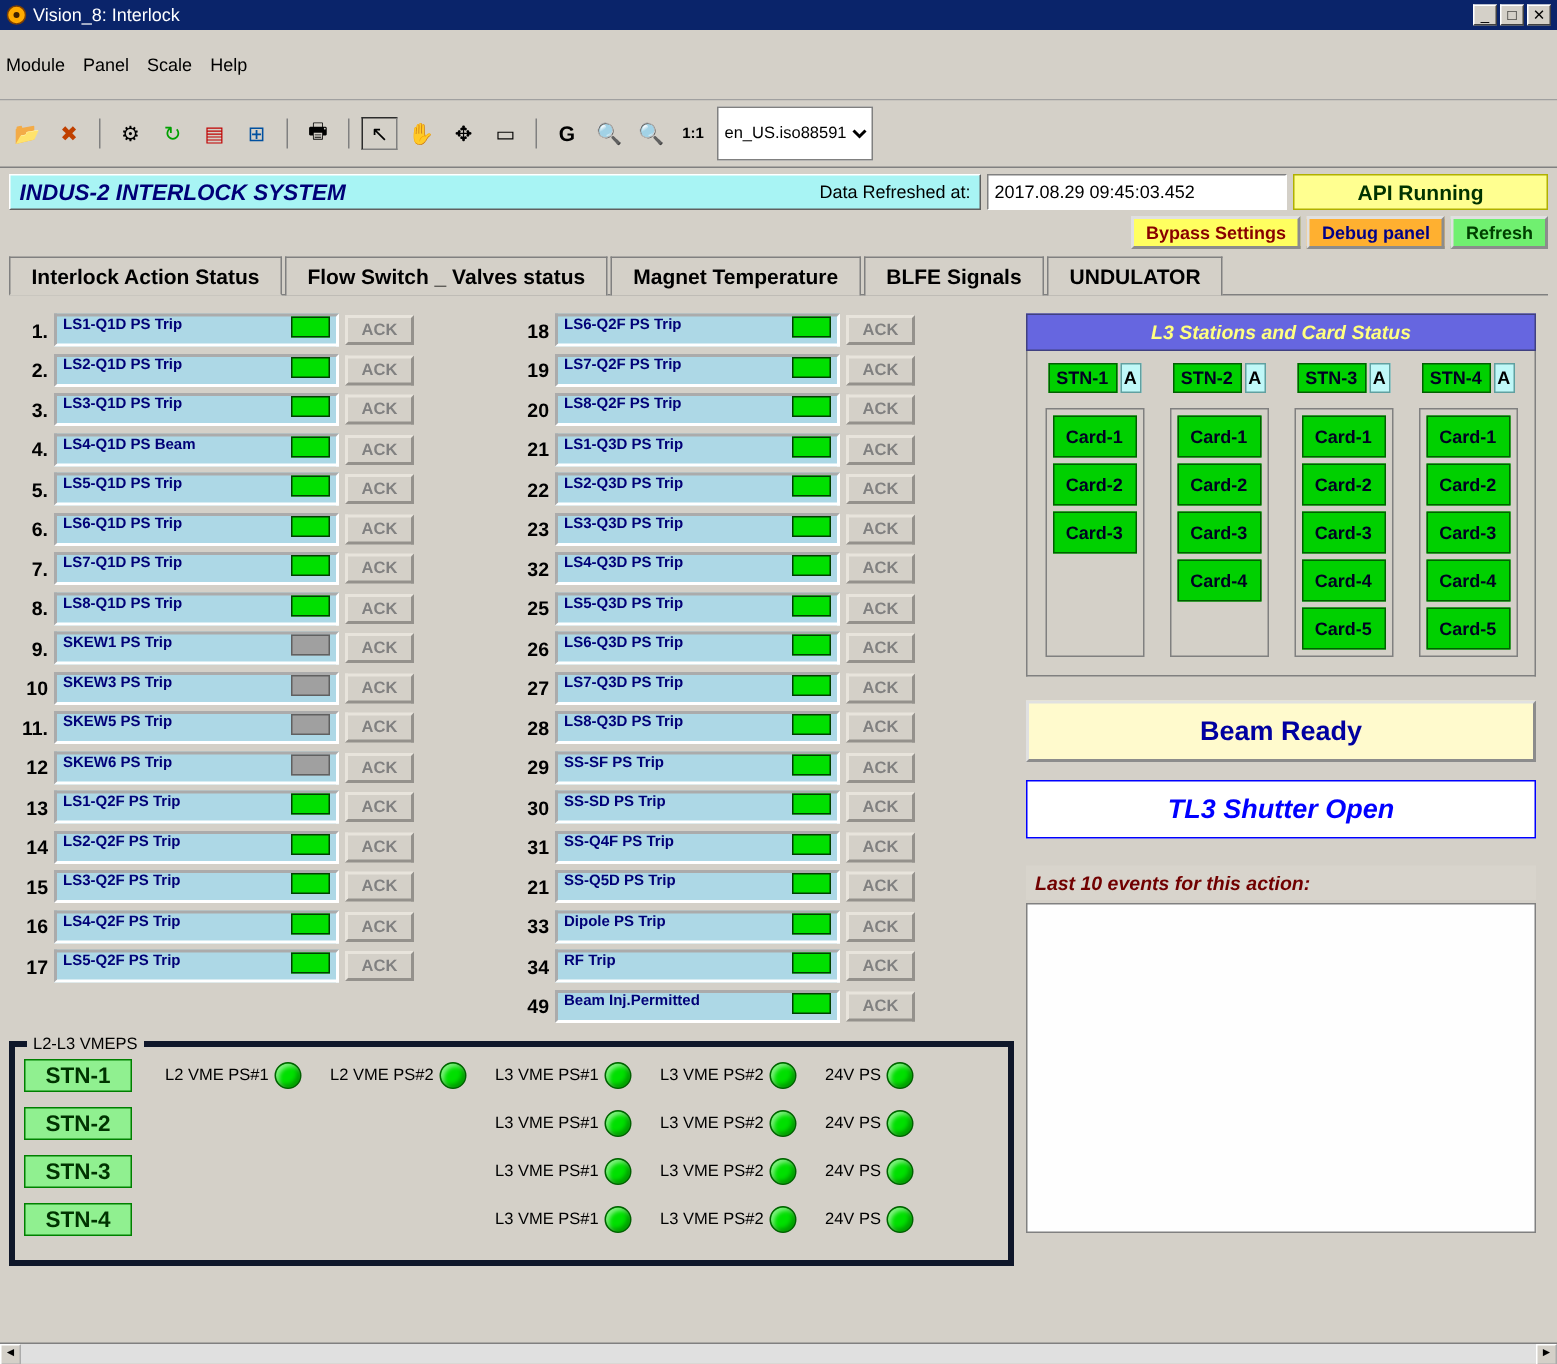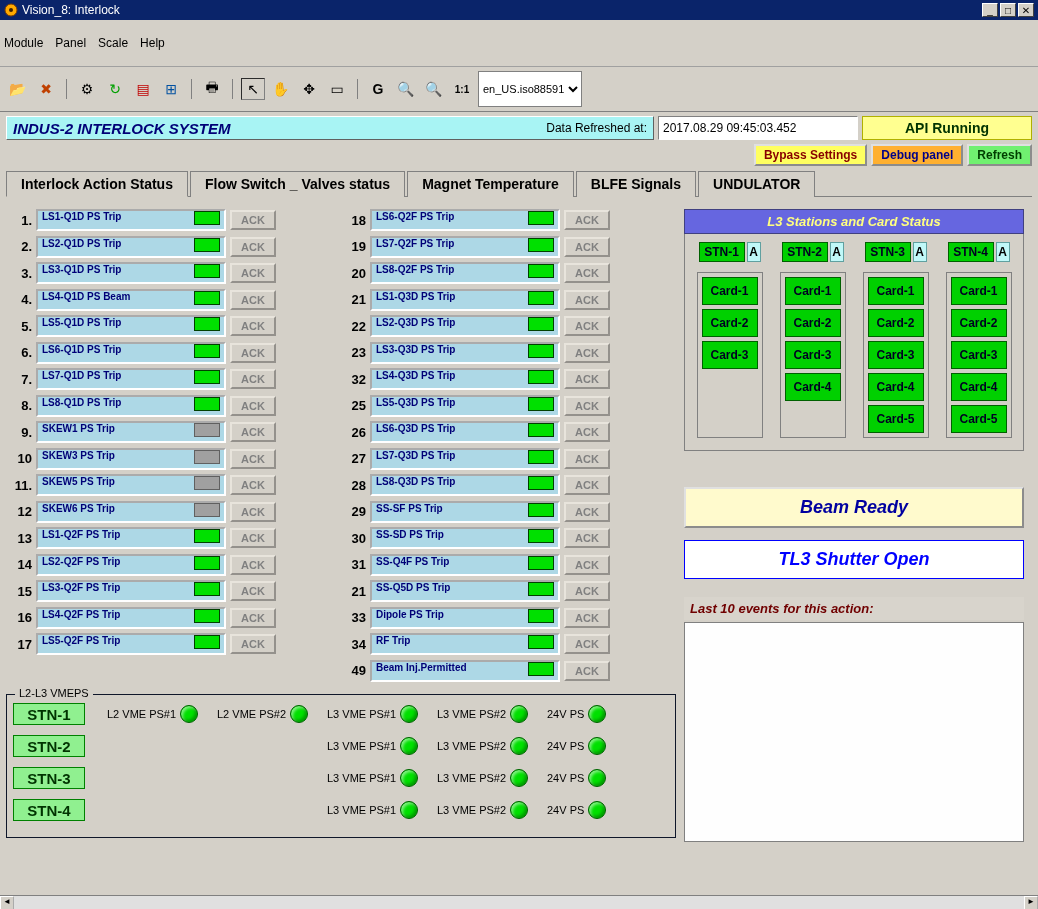--- a/index.html
+++ b/index.html
@@ -185,21 +185,21 @@
   .ackbtn {
     width:46px; height:20px;
     background:#d4d0c8;
     border:2px outset #e8e4dc;
     font-weight:bold; color:#808080;
     font-size:11px;
     display:flex; align-items:center; justify-content:center;
   }
   
   .groupbox {
-    border:1px solid #0f172a;
+    border:4px solid #0f172a;
     margin-top:8px;
     padding:8px 6px 6px;
     position:relative;
   }
   .groupbox .gtitle {
     position:absolute; top:-8px; left:8px;
     background:#d4d0c8;
     padding:0 4px;
     font-size:11px;
   }
@@ -272,26 +272,25 @@
     display:flex; flex-direction:column; gap:4px;
     width:66px;
   }
   .card {
     background:#00d000; border:1px solid #006000;
     text-align:center; font-weight:bold; font-size:12px;
     padding:6px 0;
     color:#002;
   }
   .big-status {
-    margin-top:36px;
+    margin-top:16px;
     padding:8px;
     text-align:center;
     font-size:18px;
     font-weight:bold;
-    font-style:italic;
     border:2px outset #e0e0e0;
   }
   .big-status.yellow { background:#fffacd; color:#0000a0; }
   .big-status.white  { background:#fff; color:#0000ff; border:1px solid #0000ff; font-style:italic; }
   .events-lbl {
     margin-top:18px;
     font-style:italic; font-weight:bold;
     color:#700000;
     background:#d8d4cc;
     padding:4px 6px;

